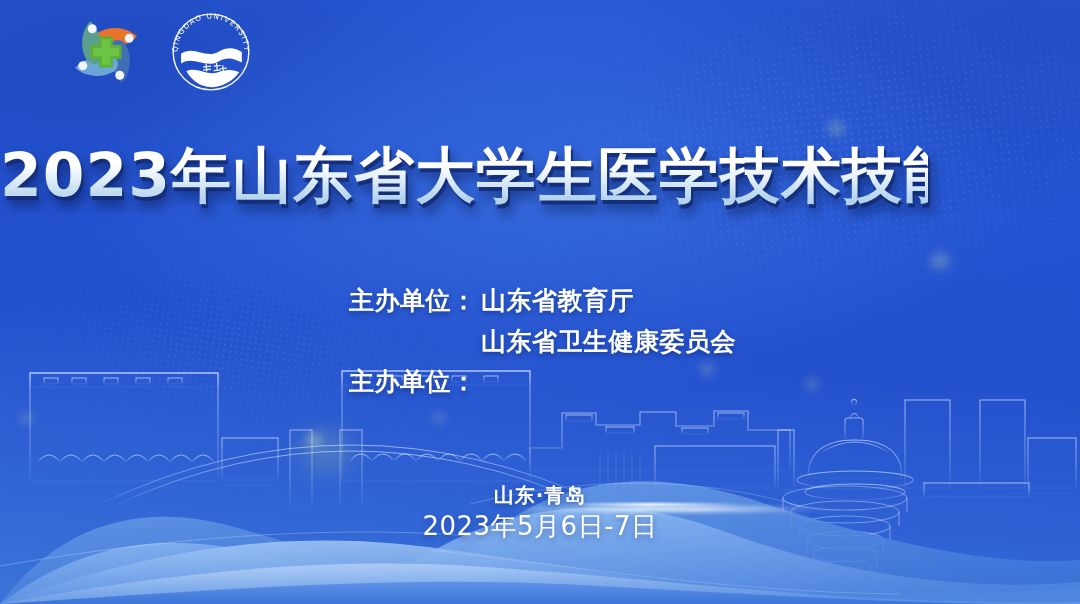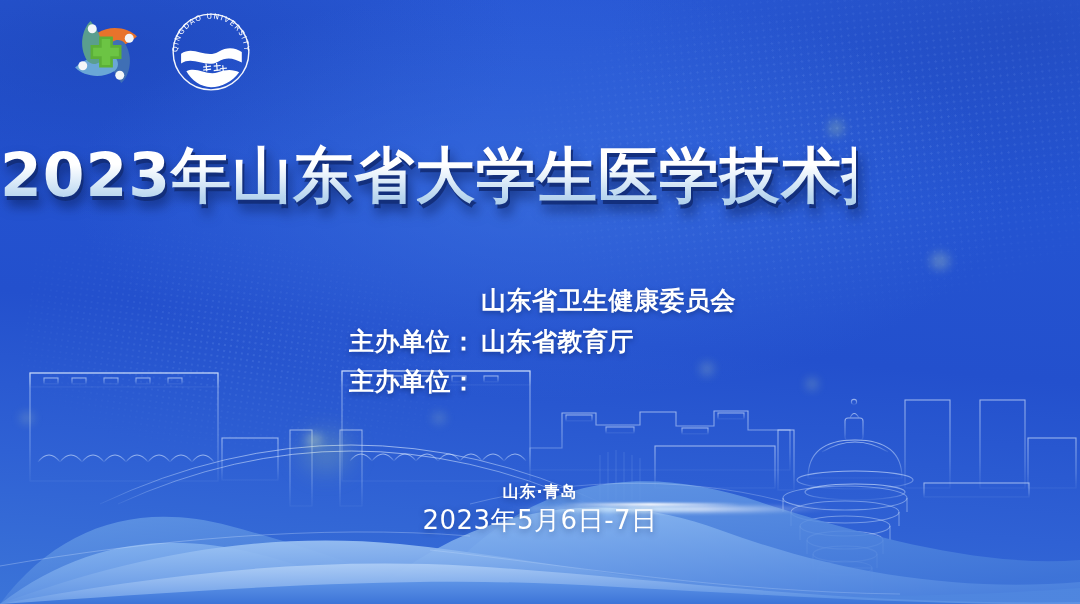--- a/index.html
+++ b/index.html
@@ -126,21 +126,21 @@
     align-items: center;
     gap: 18px;
   }
   .logo-box { display: block; }
 
   
   .title {
     position: absolute;
     left: 0;
     top: 142px;
-    width: 856px;
+    width: 928px;
     text-align: center;
     font-family: "DejaVu Sans", "Liberation Sans", sans-serif;
     font-size: 60px;
     font-weight: 700;
     letter-spacing: 1px;
     line-height: 1.12;
     white-space: nowrap;
     background: linear-gradient(180deg, #ffffff 0%, #ffffff 34%, #e6f1fb 52%, #b9d6ef 82%, #a9cbe9 100%);
     -webkit-background-clip: text;
             background-clip: text;
@@ -169,21 +169,21 @@
   
   .footer {
     position: absolute;
     left: 0;
     top: 482px;
     width: 1080px;
     text-align: center;
     color: #ffffff;
   }
   .footer .place {
-    font-size: 16px;
+    font-size: 20px;
     font-weight: 700;
     letter-spacing: 1px;
     text-shadow: 0 2px 6px rgba(10,35,100,.45);
   }
   .footer .date {
     font-size: 26px;
     font-weight: 400;
     letter-spacing: .5px;
     text-shadow: 0 2px 6px rgba(10,35,100,.45);
   }
@@ -525,29 +525,29 @@
         <rect x="60" y="68" width="8" height="1.3" transform="rotate(-5 64 68)"></rect>
       </g>
       <text x="50" y="83.5" text-anchor="middle" font-size="7.6" font-family="'DejaVu Sans','Liberation Sans',sans-serif" letter-spacing="0.6" fill="#ffffff">1909</text>
     </svg>
   </div>
 
   <div class="title">2023年山东省大学生医学技术技能大赛</div>
 
   <div class="org-block">
     <div class="org-row">
+      <span class="org-label">主办单位：</span>
+      <span class="org-value">山东省教育厅</span>
+    </div>
+    <div class="org-row">
       <span class="org-label blank">主办单位：</span>
       <span class="org-value">山东省卫生健康委员会</span>
     </div>
     <div class="org-row">
       <span class="org-label">主办单位：</span>
-      <span class="org-value">山东省教育厅</span>
-    </div>
-    <div class="org-row">
-      <span class="org-label">主办单位：</span>
     </div>
   </div>
 
   <div class="footer">
     <div class="place">山东·青岛</div>
     <div class="date">2023年5月6日-7日</div>
   </div>
 
 </div>
 

